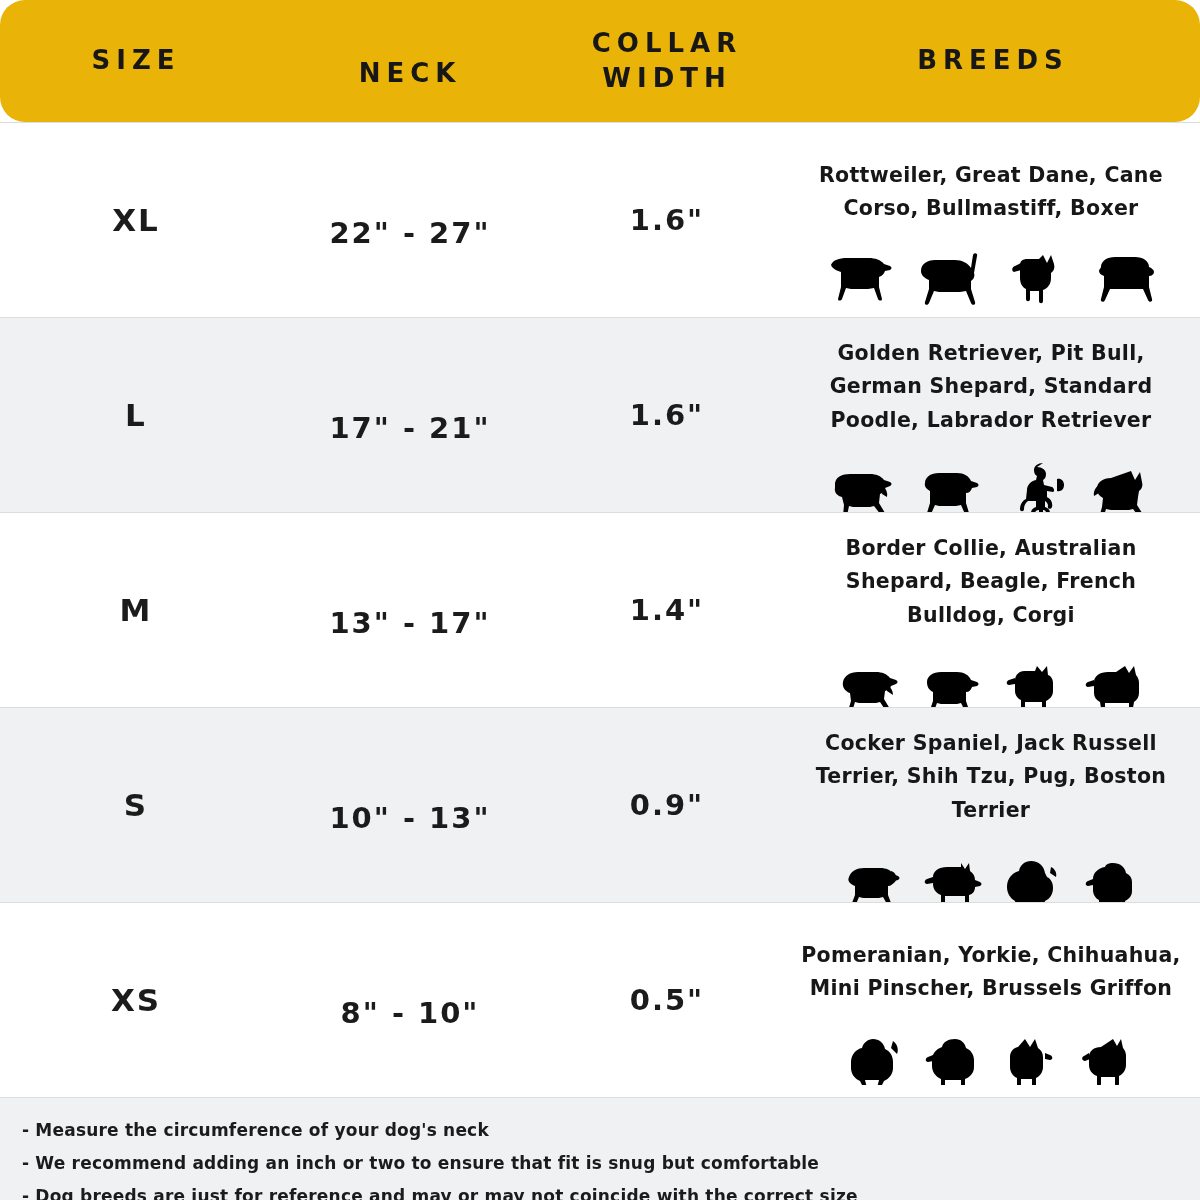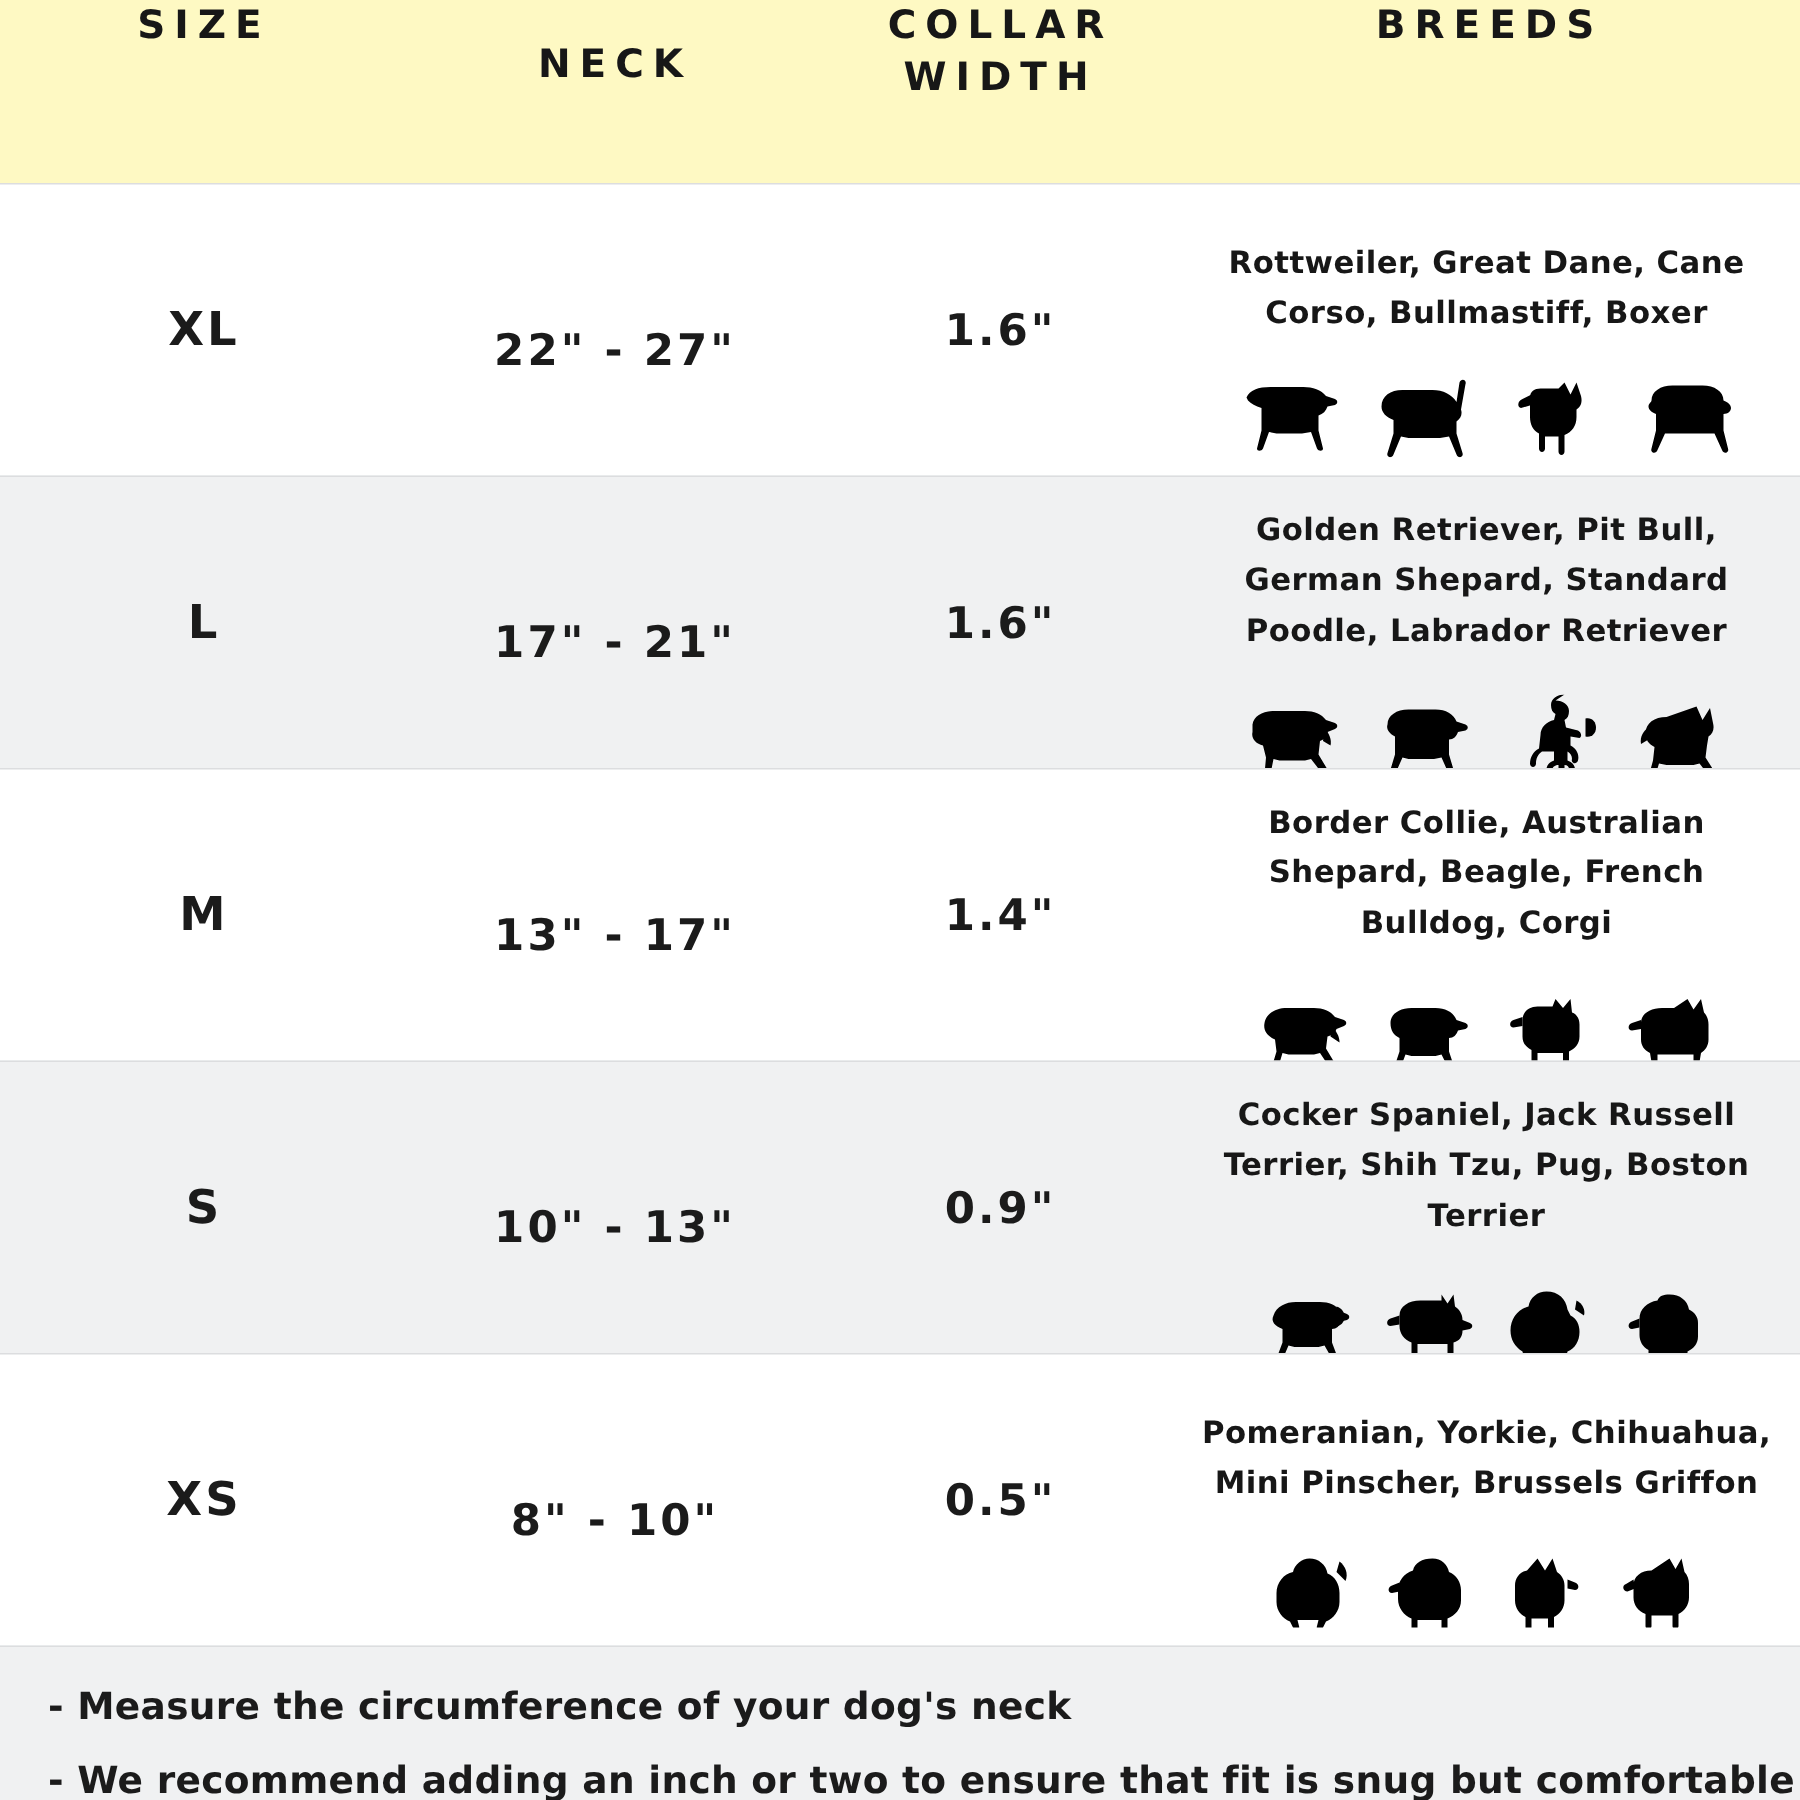--- a/index.html
+++ b/index.html
@@ -17,24 +17,25 @@
   .sheet {
     width: 1200px;
     height: 1200px;
     display: flex;
     flex-direction: column;
     box-sizing: border-box;
   }
   
   .head-row {
     display: flex;
-    align-items: flex-start;
+    align-items: center;
     height: 122px;
-    background: #fef9c3;
+    background: #eab308;
     flex: 0 0 auto;
+    border-radius: 25px;
   }
   .head-cell {
     font-weight: bold;
     font-size: 26px;
     letter-spacing: 6px;
     text-align: center;
     line-height: 1.35;
     color: #171717;
   }
   .col-size   { width: 272px; }
@@ -98,26 +99,25 @@
   
   .notes {
     flex: 1 1 auto;
     background: #f0f1f2;
     border-top: 1px solid #dcdddf;
     padding: 16px 0 0 22px;
     box-sizing: border-box;
   }
   .note {
     font-weight: bold;
-    font-size: 25px;
+    font-size: 17px;
     line-height: 1.95;
     letter-spacing: 0.2px;
     color: #1b1b1b;
     white-space: nowrap;
-    margin-left: 10px;
   }
 </style>
 </head>
 <body>
 
 <div class="sheet">
 
   <div class="head-row">
     <div class="head-cell col-size">SIZE</div>
     <div class="head-cell col-neck">NECK</div>

